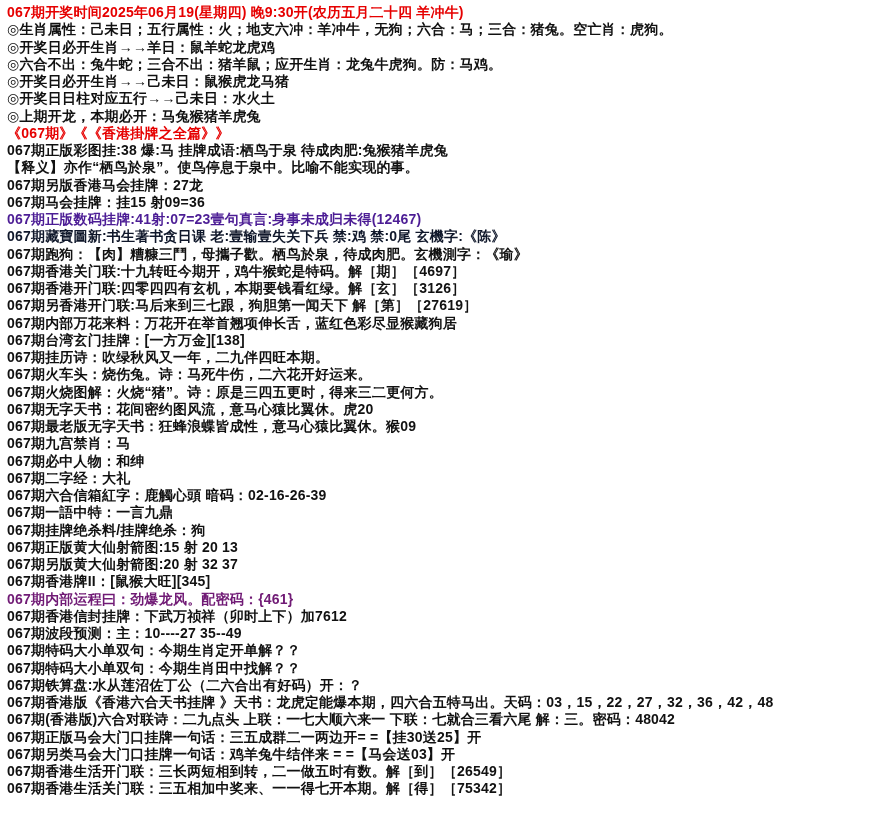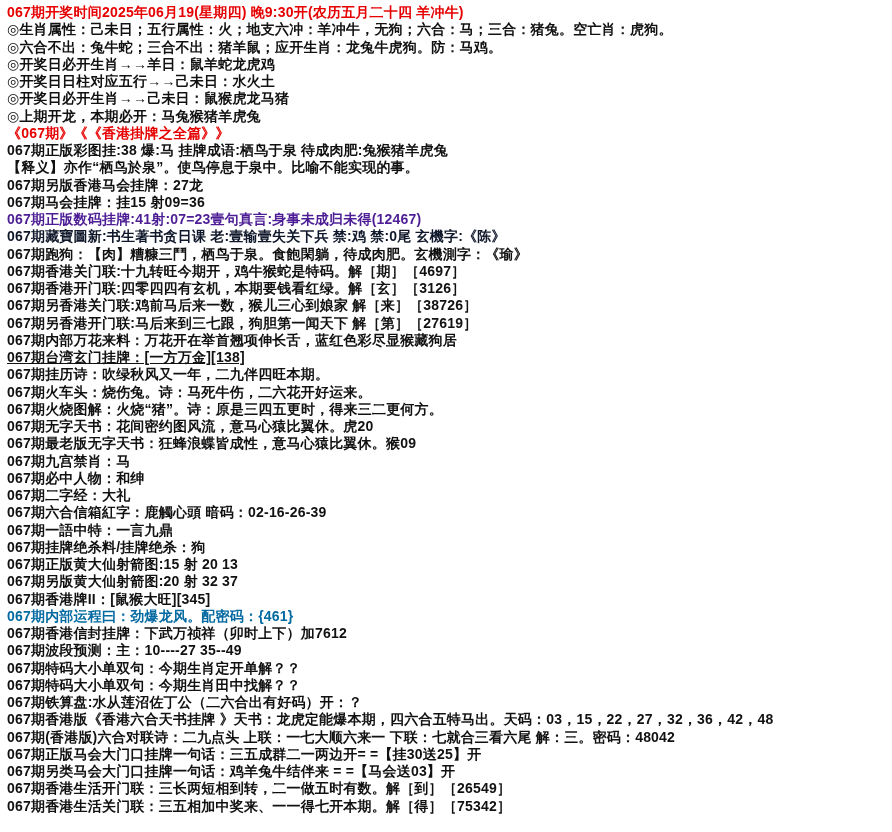--- a/index.html
+++ b/index.html
@@ -40,54 +40,53 @@
   }
 </style>
 </head>
 <body>
 
 <div class="page" style="background: rgb(255, 255, 255);">
   <div class="top-sliver"></div>
   <div class="line red" style="color: rgb(230, 0, 0);">067期开奖时间2025年06月19(星期四) 晚9:30开(农历五月二十四 羊冲牛)</div>
   <div id="content-lines">
       <div class="line" style="color: rgb(17, 17, 17);">◎生肖属性：己未日；五行属性：火；地支六冲：羊冲牛，无狗；六合：马；三合：猪兔。空亡肖：虎狗。</div>
+      <div class="line" style="color: rgb(17, 17, 17);">◎开奖日必开生肖→→羊日：鼠羊蛇龙虎鸡</div>
       <div class="line" style="color: rgb(17, 17, 17);">◎六合不出：兔牛蛇；三合不出：猪羊鼠；应开生肖：龙兔牛虎狗。防：马鸡。</div>
-      <div class="line" style="color: rgb(17, 17, 17);">◎开奖日必开生肖→→羊日：鼠羊蛇龙虎鸡</div>
+      <div class="line" style="color: rgb(17, 17, 17);">◎开奖日必开生肖→→己未日：鼠猴虎龙马猪</div>
       <div class="line" style="color: rgb(17, 17, 17);">◎开奖日日柱对应五行→→己未日：水火土</div>
-      <div class="line" style="color: rgb(17, 17, 17);">◎开奖日必开生肖→→己未日：鼠猴虎龙马猪</div>
       <div class="line" style="color: rgb(17, 17, 17);">◎上期开龙，本期必开：马兔猴猪羊虎兔</div>
       <div class="line red" style="color: rgb(230, 0, 0);">《067期》《《香港掛牌之全篇》》</div>
       <div class="line" style="color: rgb(17, 17, 17);">067期正版彩图挂:38 爆:马 挂牌成语:栖鸟于泉 待成肉肥:兔猴猪羊虎兔</div>
       <div class="line" style="color: rgb(17, 17, 17);">【释义】亦作“栖鸟於泉”。使鸟停息于泉中。比喻不能实现的事。</div>
       <div class="line" style="color: rgb(17, 17, 17);">067期另版香港马会挂牌：27龙</div>
       <div class="line" style="color: rgb(17, 17, 17);">067期马会挂牌：挂15 射09=36</div>
       <div class="line" style="color: #4c1d95;">067期正版数码挂牌:41射:07=23壹句真言:身事未成归未得(12467)</div>
       <div class="line" style="color: #0f172a;">067期藏寶圖新:书生著书贪日课 老:壹输壹失关下兵 禁:鸡 禁:0尾 玄機字:《陈》</div>
-      <div class="line" style="color: rgb(17, 17, 17);">067期跑狗：【肉】糟糠三鬥，栖鸟于泉。食飽閑躺，待成肉肥。玄機測字：《瑜》</div>
+      <div class="line" style="color: rgb(17, 17, 17);">067期跑狗：【肉】糟糠三鬥，母攜子歡。栖鸟於泉，待成肉肥。玄機測字：《瑜》</div>
       <div class="line" style="color: rgb(17, 17, 17);">067期香港关门联:十九转旺今期开，鸡牛猴蛇是特码。解［期］［4697］</div>
       <div class="line" style="color: rgb(17, 17, 17);">067期香港开门联:四零四四有玄机，本期要钱看红绿。解［玄］［3126］</div>
-      <div class="line" style="color: rgb(17, 17, 17);">067期另香港关门联:鸡前马后来一数，猴儿三心到娘家 解［来］［38726］</div>
       <div class="line" style="color: rgb(17, 17, 17);">067期另香港开门联:马后来到三七跟，狗胆第一闻天下 解［第］［27619］</div>
       <div class="line" style="color: rgb(17, 17, 17);">067期内部万花来料：万花开在举首翘项伸长舌，蓝红色彩尽显猴藏狗居</div>
-      <div class="line" style="color: rgb(17, 17, 17); text-decoration: underline;">067期台湾玄门挂牌：[一方万金][138]</div>
+      <div class="line" style="color: rgb(17, 17, 17);">067期台湾玄门挂牌：[一方万金][138]</div>
       <div class="line" style="color: rgb(17, 17, 17);">067期挂历诗：吹绿秋风又一年，二九伴四旺本期。</div>
       <div class="line" style="color: rgb(17, 17, 17);">067期火车头：烧伤兔。诗：马死牛伤，二六花开好运来。</div>
       <div class="line" style="color: rgb(17, 17, 17);">067期火烧图解：火烧“猪”。诗：原是三四五更时，得来三二更何方。</div>
       <div class="line" style="color: rgb(17, 17, 17);">067期无字天书：花间密约图风流，意马心猿比翼休。虎20</div>
       <div class="line" style="color: rgb(17, 17, 17);">067期最老版无字天书：狂蜂浪蝶皆成性，意马心猿比翼休。猴09</div>
       <div class="line" style="color: rgb(17, 17, 17);">067期九宫禁肖：马</div>
       <div class="line" style="color: rgb(17, 17, 17);">067期必中人物：和绅</div>
       <div class="line" style="color: rgb(17, 17, 17);">067期二字经：大礼</div>
       <div class="line" style="color: rgb(17, 17, 17);">067期六合信箱紅字：鹿觸心頭 暗码：02-16-26-39</div>
       <div class="line" style="color: rgb(17, 17, 17);">067期一語中特：一言九鼎</div>
       <div class="line" style="color: rgb(17, 17, 17);">067期挂牌绝杀料/挂牌绝杀：狗</div>
       <div class="line" style="color: rgb(17, 17, 17);">067期正版黄大仙射箭图:15 射 20 13</div>
       <div class="line" style="color: rgb(17, 17, 17);">067期另版黄大仙射箭图:20 射 32 37</div>
       <div class="line" style="color: rgb(17, 17, 17);">067期香港牌II：[鼠猴大旺][345]</div>
-      <div class="line" style="color: #0369a1;">067期内部运程曰：劲爆龙风。配密码：{461}</div>
+      <div class="line" style="color: #701a75;">067期内部运程曰：劲爆龙风。配密码：{461}</div>
       <div class="line" style="color: rgb(17, 17, 17);">067期香港信封挂牌：下武万祯祥（卯时上下）加7612</div>
       <div class="line" style="color: rgb(17, 17, 17);">067期波段预测：主：10----27 35--49</div>
       <div class="line" style="color: rgb(17, 17, 17);">067期特码大小单双句：今期生肖定开单解？？</div>
       <div class="line" style="color: rgb(17, 17, 17);">067期特码大小单双句：今期生肖田中找解？？</div>
       <div class="line" style="color: rgb(17, 17, 17);">067期铁算盘:水从莲沼佐丁公（二六合出有好码）开：？</div>
       <div class="line" style="color: rgb(17, 17, 17);">067期香港版《香港六合天书挂牌 》天书：龙虎定能爆本期，四六合五特马出。天码：03，15，22，27，32，36，42，48</div>
       <div class="line" style="color: rgb(17, 17, 17);">067期(香港版)六合对联诗：二九点头 上联：一七大顺六来一 下联：七就合三看六尾 解：三。密码：48042</div>
       <div class="line" style="color: rgb(17, 17, 17);">067期正版马会大门口挂牌一句话：三五成群二一两边开= =【挂30送25】开</div>
       <div class="line" style="color: rgb(17, 17, 17);">067期另类马会大门口挂牌一句话：鸡羊兔牛结伴来 = =【马会送03】开</div>
       <div class="line" style="color: rgb(17, 17, 17);">067期香港生活开门联：三长两短相到转，二一做五时有数。解［到］［26549］</div>

